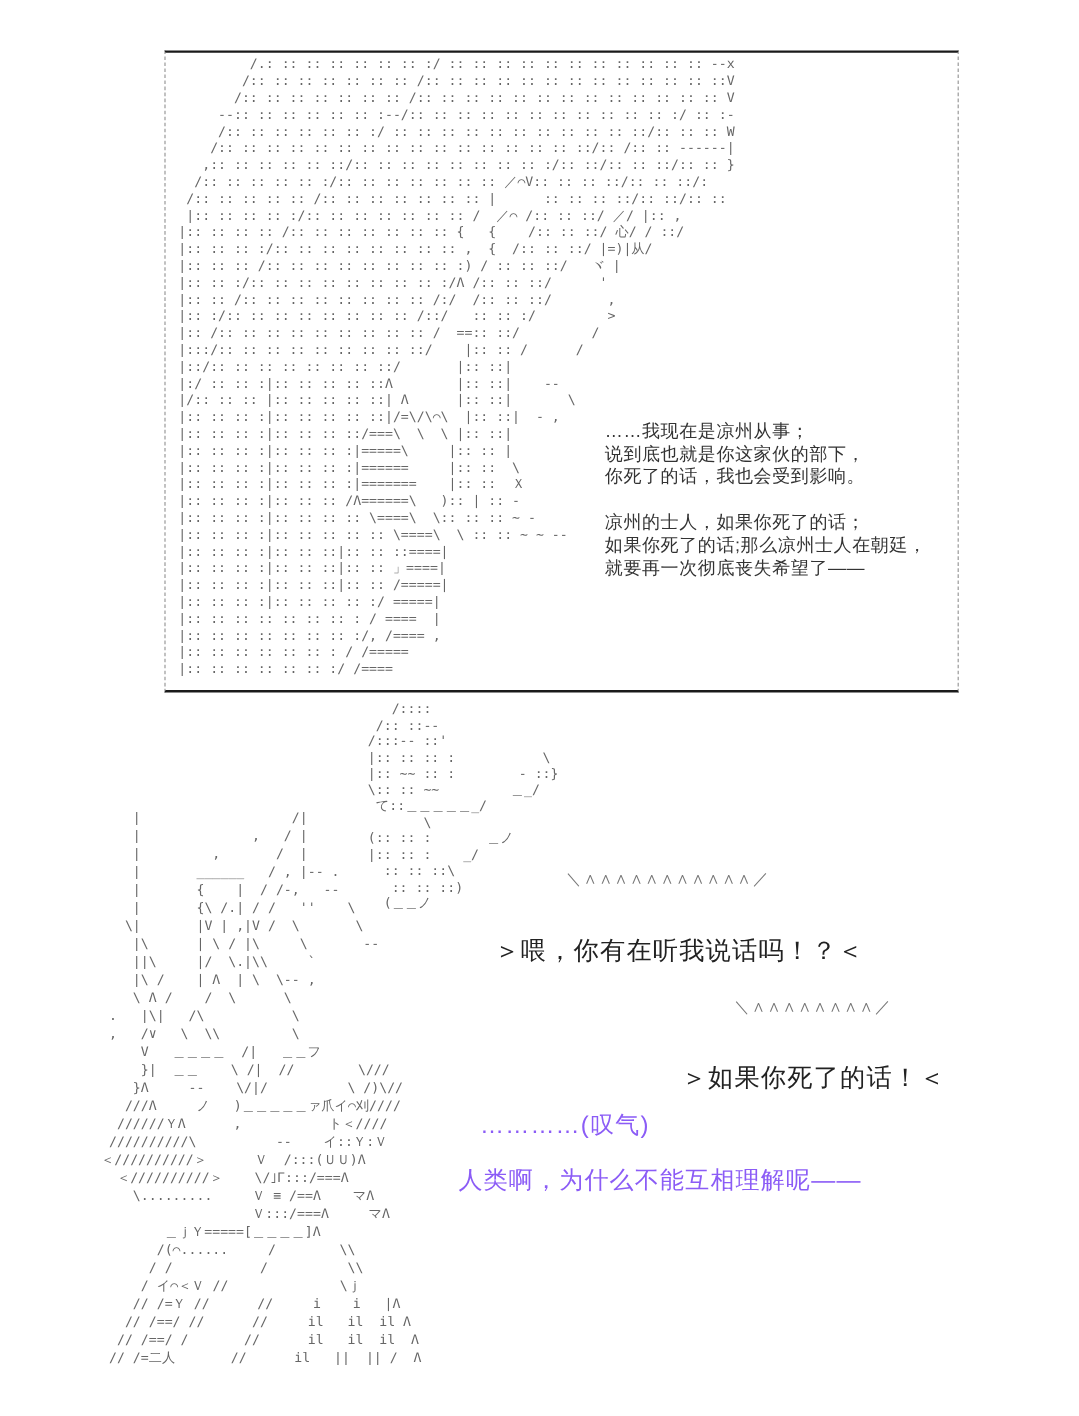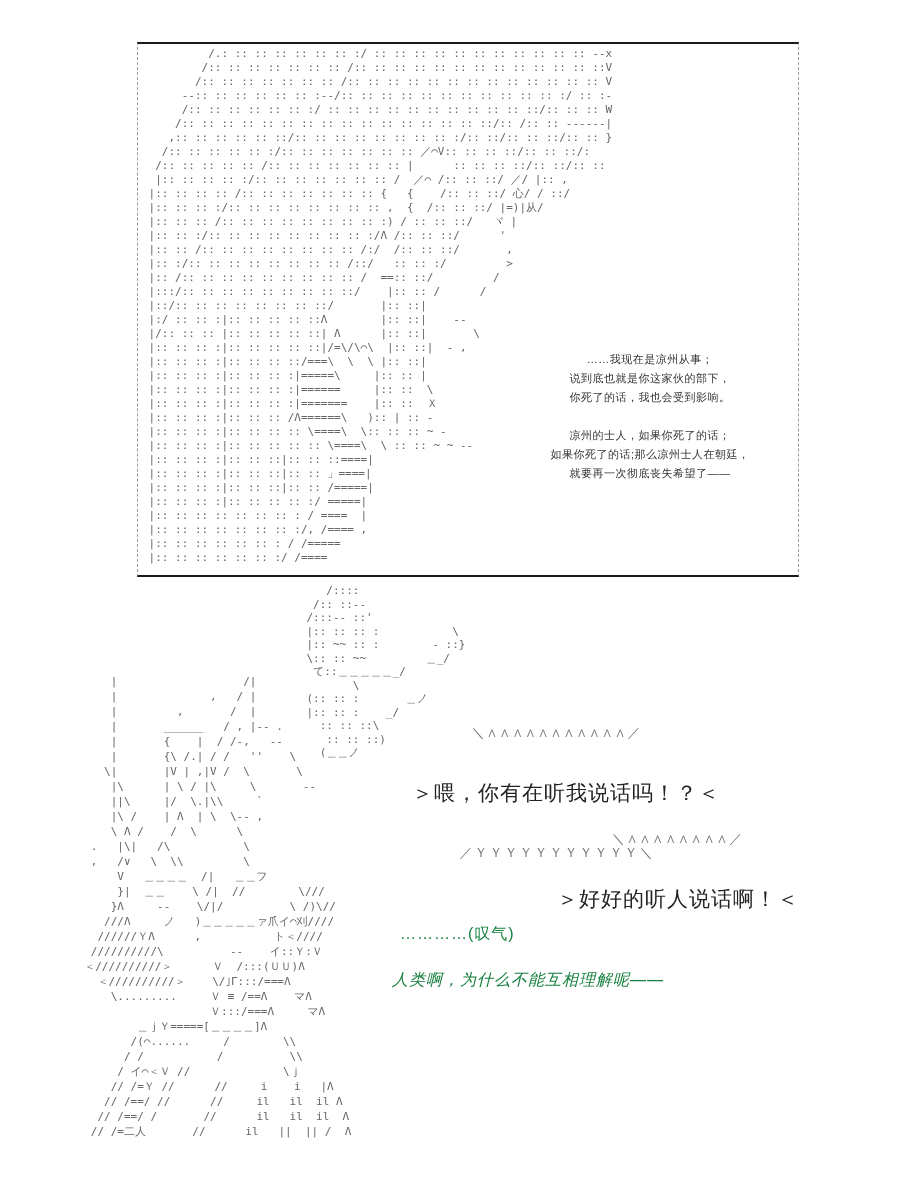--- a/index.html
+++ b/index.html
@@ -30,24 +30,23 @@
     border-right: 1px dashed #999999;
     box-sizing: border-box;
     overflow: hidden;
   }
   .panel-art { left: 4px; top: 3px; }
   .dialogue {
     position: absolute;
     left: 366px; top: 306px;
     width: 292px;
     color: #333333;
-    font-size: 11px;
+    font-size: 15px;
     line-height: 19px;
     letter-spacing: 0.5px;
-    text-align: center;
   }
   .dialogue p { margin: 0 0 19px 0; white-space: pre-line; }
   .creature-art { left: 280px; top: 584px; line-height: 13.5px; }
   .scene-art { left: 18px; top: 674px; line-height: 15px; }
   .bubble {
     position: absolute;
     text-align: center;
     color: #333333;
     white-space: pre;
   }
@@ -58,22 +57,22 @@
     letter-spacing: 2px;
   }
   .bubble .shout {
     font-size: 21px;
     line-height: 26px;
     color: #222222;
     letter-spacing: 1px;
   }
   .caption {
     position: absolute;
-    color: #15803d;
-    font-size: 16px;
+    color: #8b5cf6;
+    font-size: 20px;
     letter-spacing: 1px;
     white-space: pre;
   }
 </style>
 </head>
 <body>
 
 <div class="page">
 
   <div class="aa-box">
@@ -166,25 +165,24 @@
                 / /           /          \\
                / イ⌒＜Ｖ //              \ｊ
               // /=Ｙ //      //     i    i   |Λ
              // /==/ //      //     il   il  il Λ
             // /==/ /       //      il   il  il  Λ
            // /=二人       //      il   ||  || /  Λ</pre>
 
   <div class="bubble" style="left:412px; top:686px; width:290px;">
     <div class="spikes">＼∧∧∧∧∧∧∧∧∧∧∧／</div>
     <div class="shout">＞喂，你有在听我说话吗！？＜</div>
-    <div class="spikes">／ＹＹＹＹＹＹＹＹＹＹＹ＼</div>
   </div>
 
   <div class="bubble" style="left:553px; top:792px; width:250px;">
     <div class="spikes">＼∧∧∧∧∧∧∧∧／</div>
-    <div class="shout">＞好好的听人说话啊！＜</div>
+    <div class="shout">＞如果你死了的话！＜</div>
   </div>
 
   <div class="caption" style="left:400px; top:924px;">…………(叹气)</div>
 
-  <div class="caption" style="left:392px; top:970px;font-style:italic;">人类啊，为什么不能互相理解呢——</div>
+  <div class="caption" style="left:382px; top:970px;">人类啊，为什么不能互相理解呢——</div>
 
 </div>
 
 </body></html>

